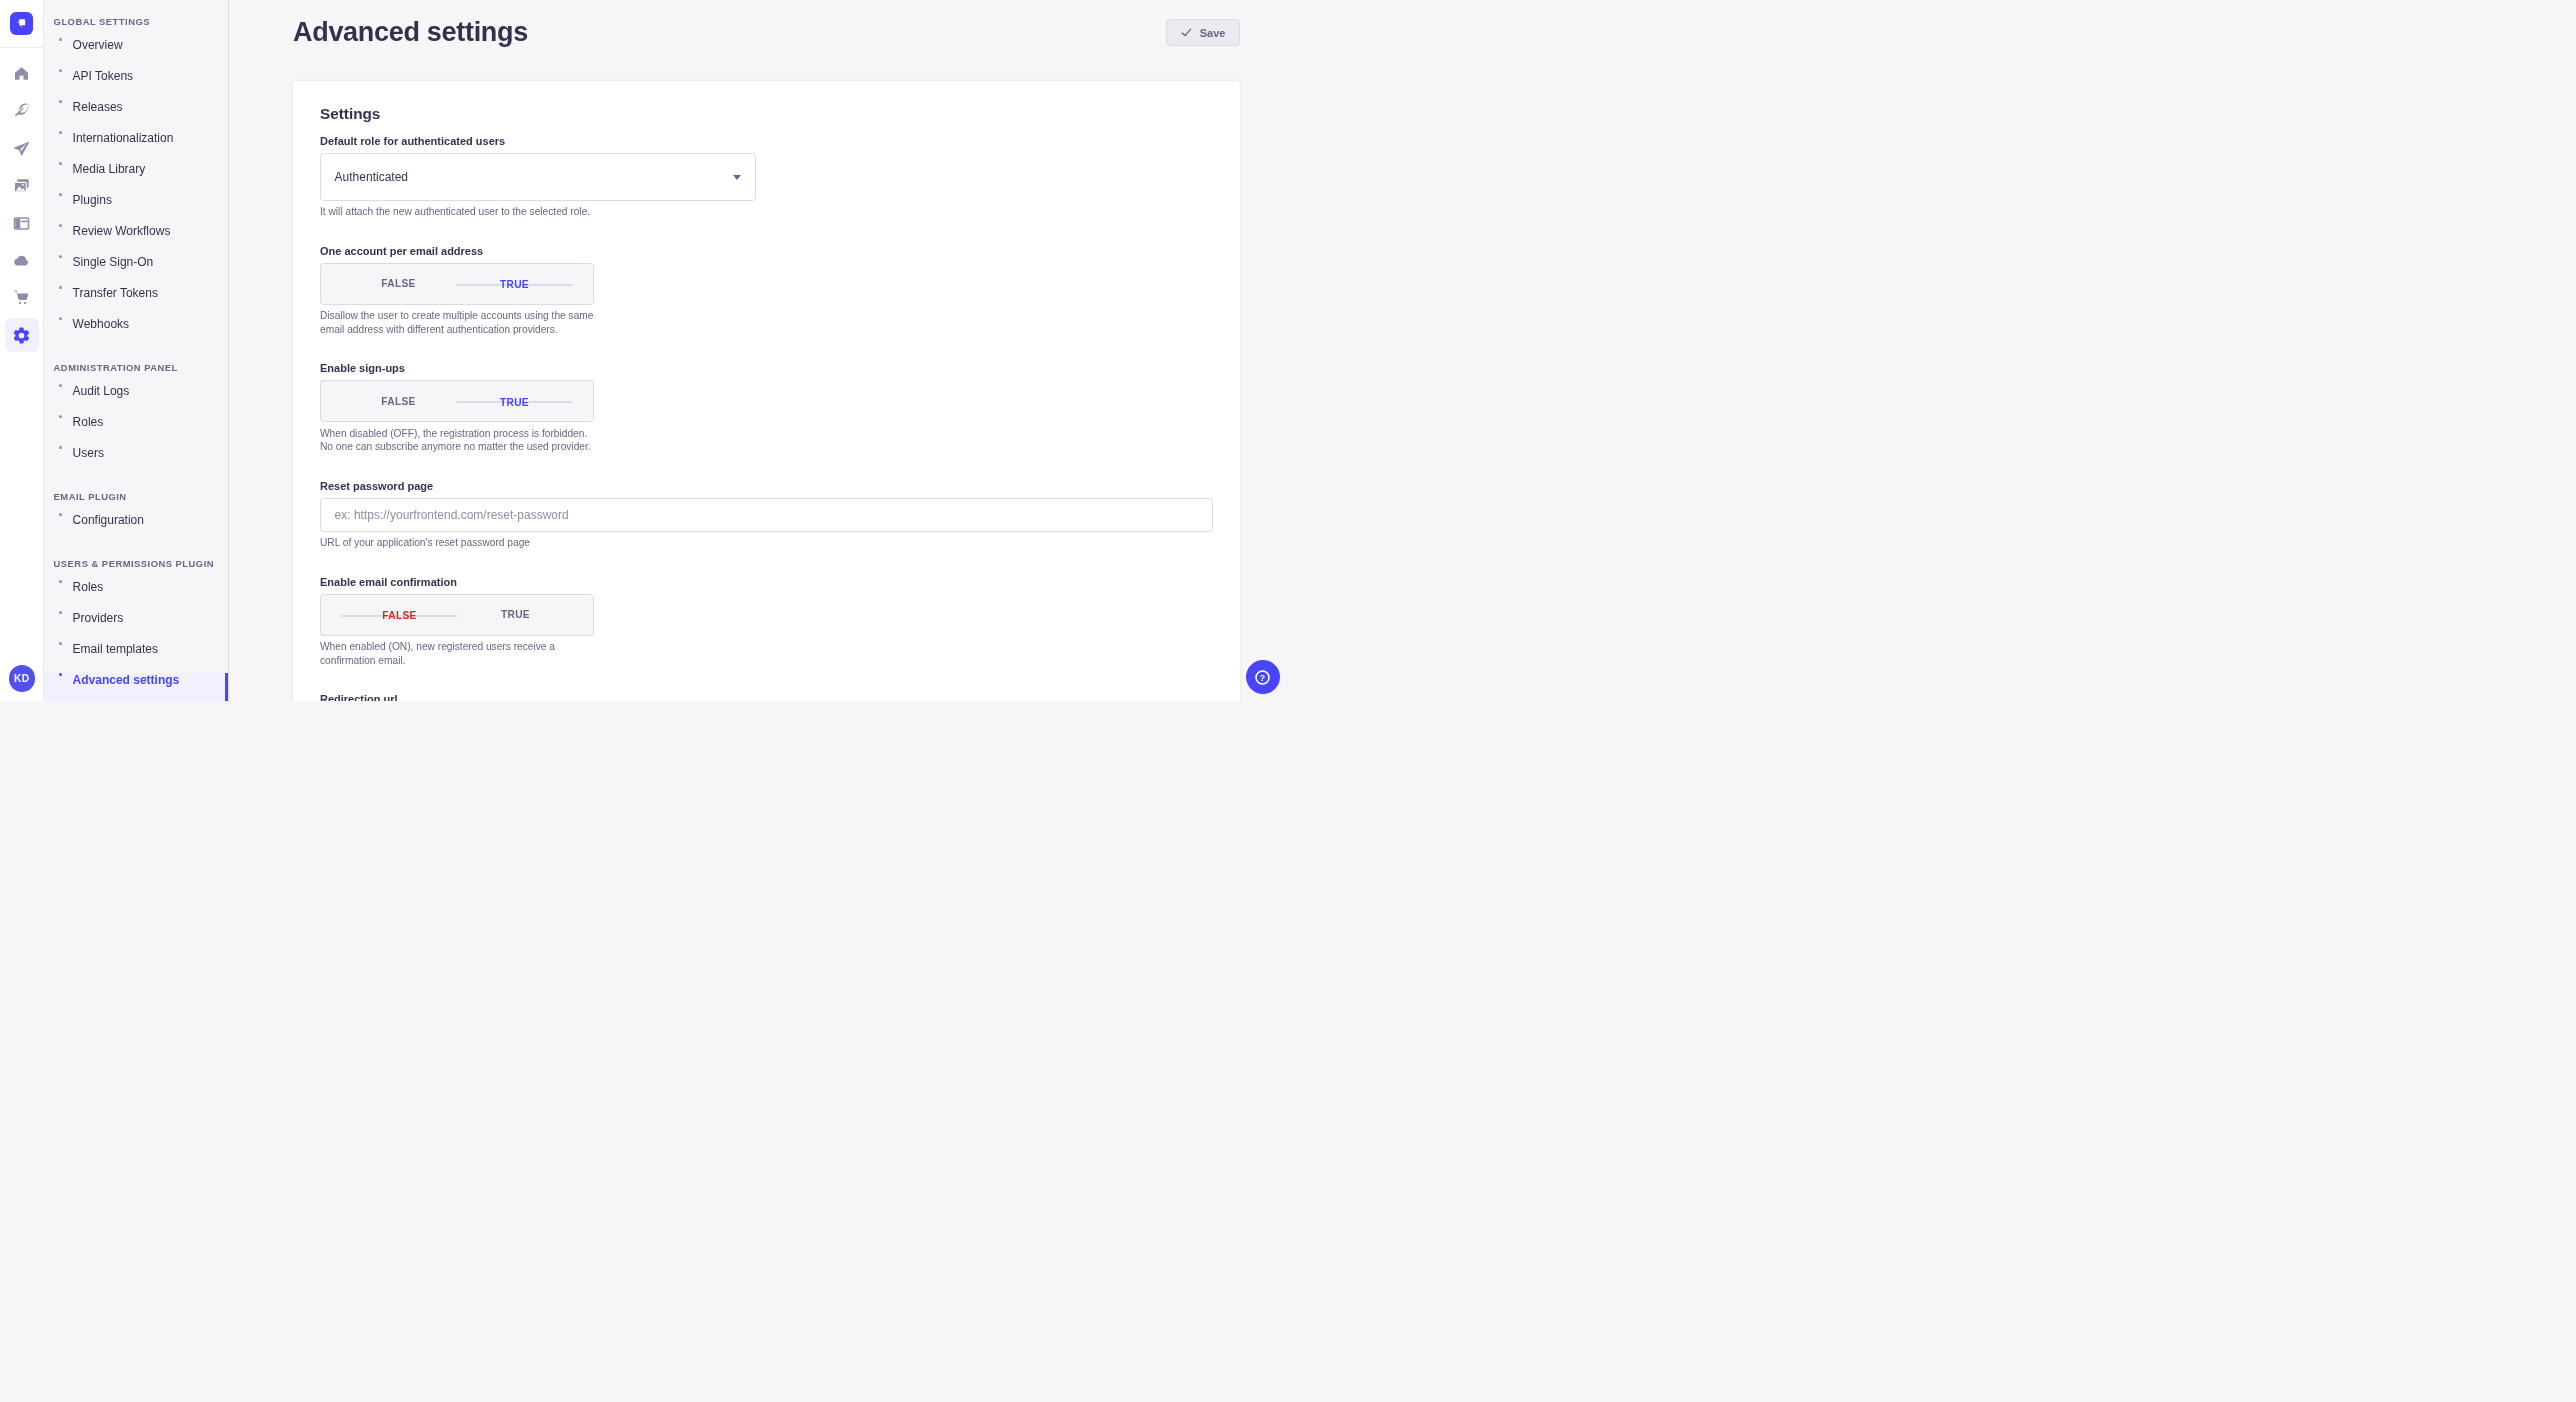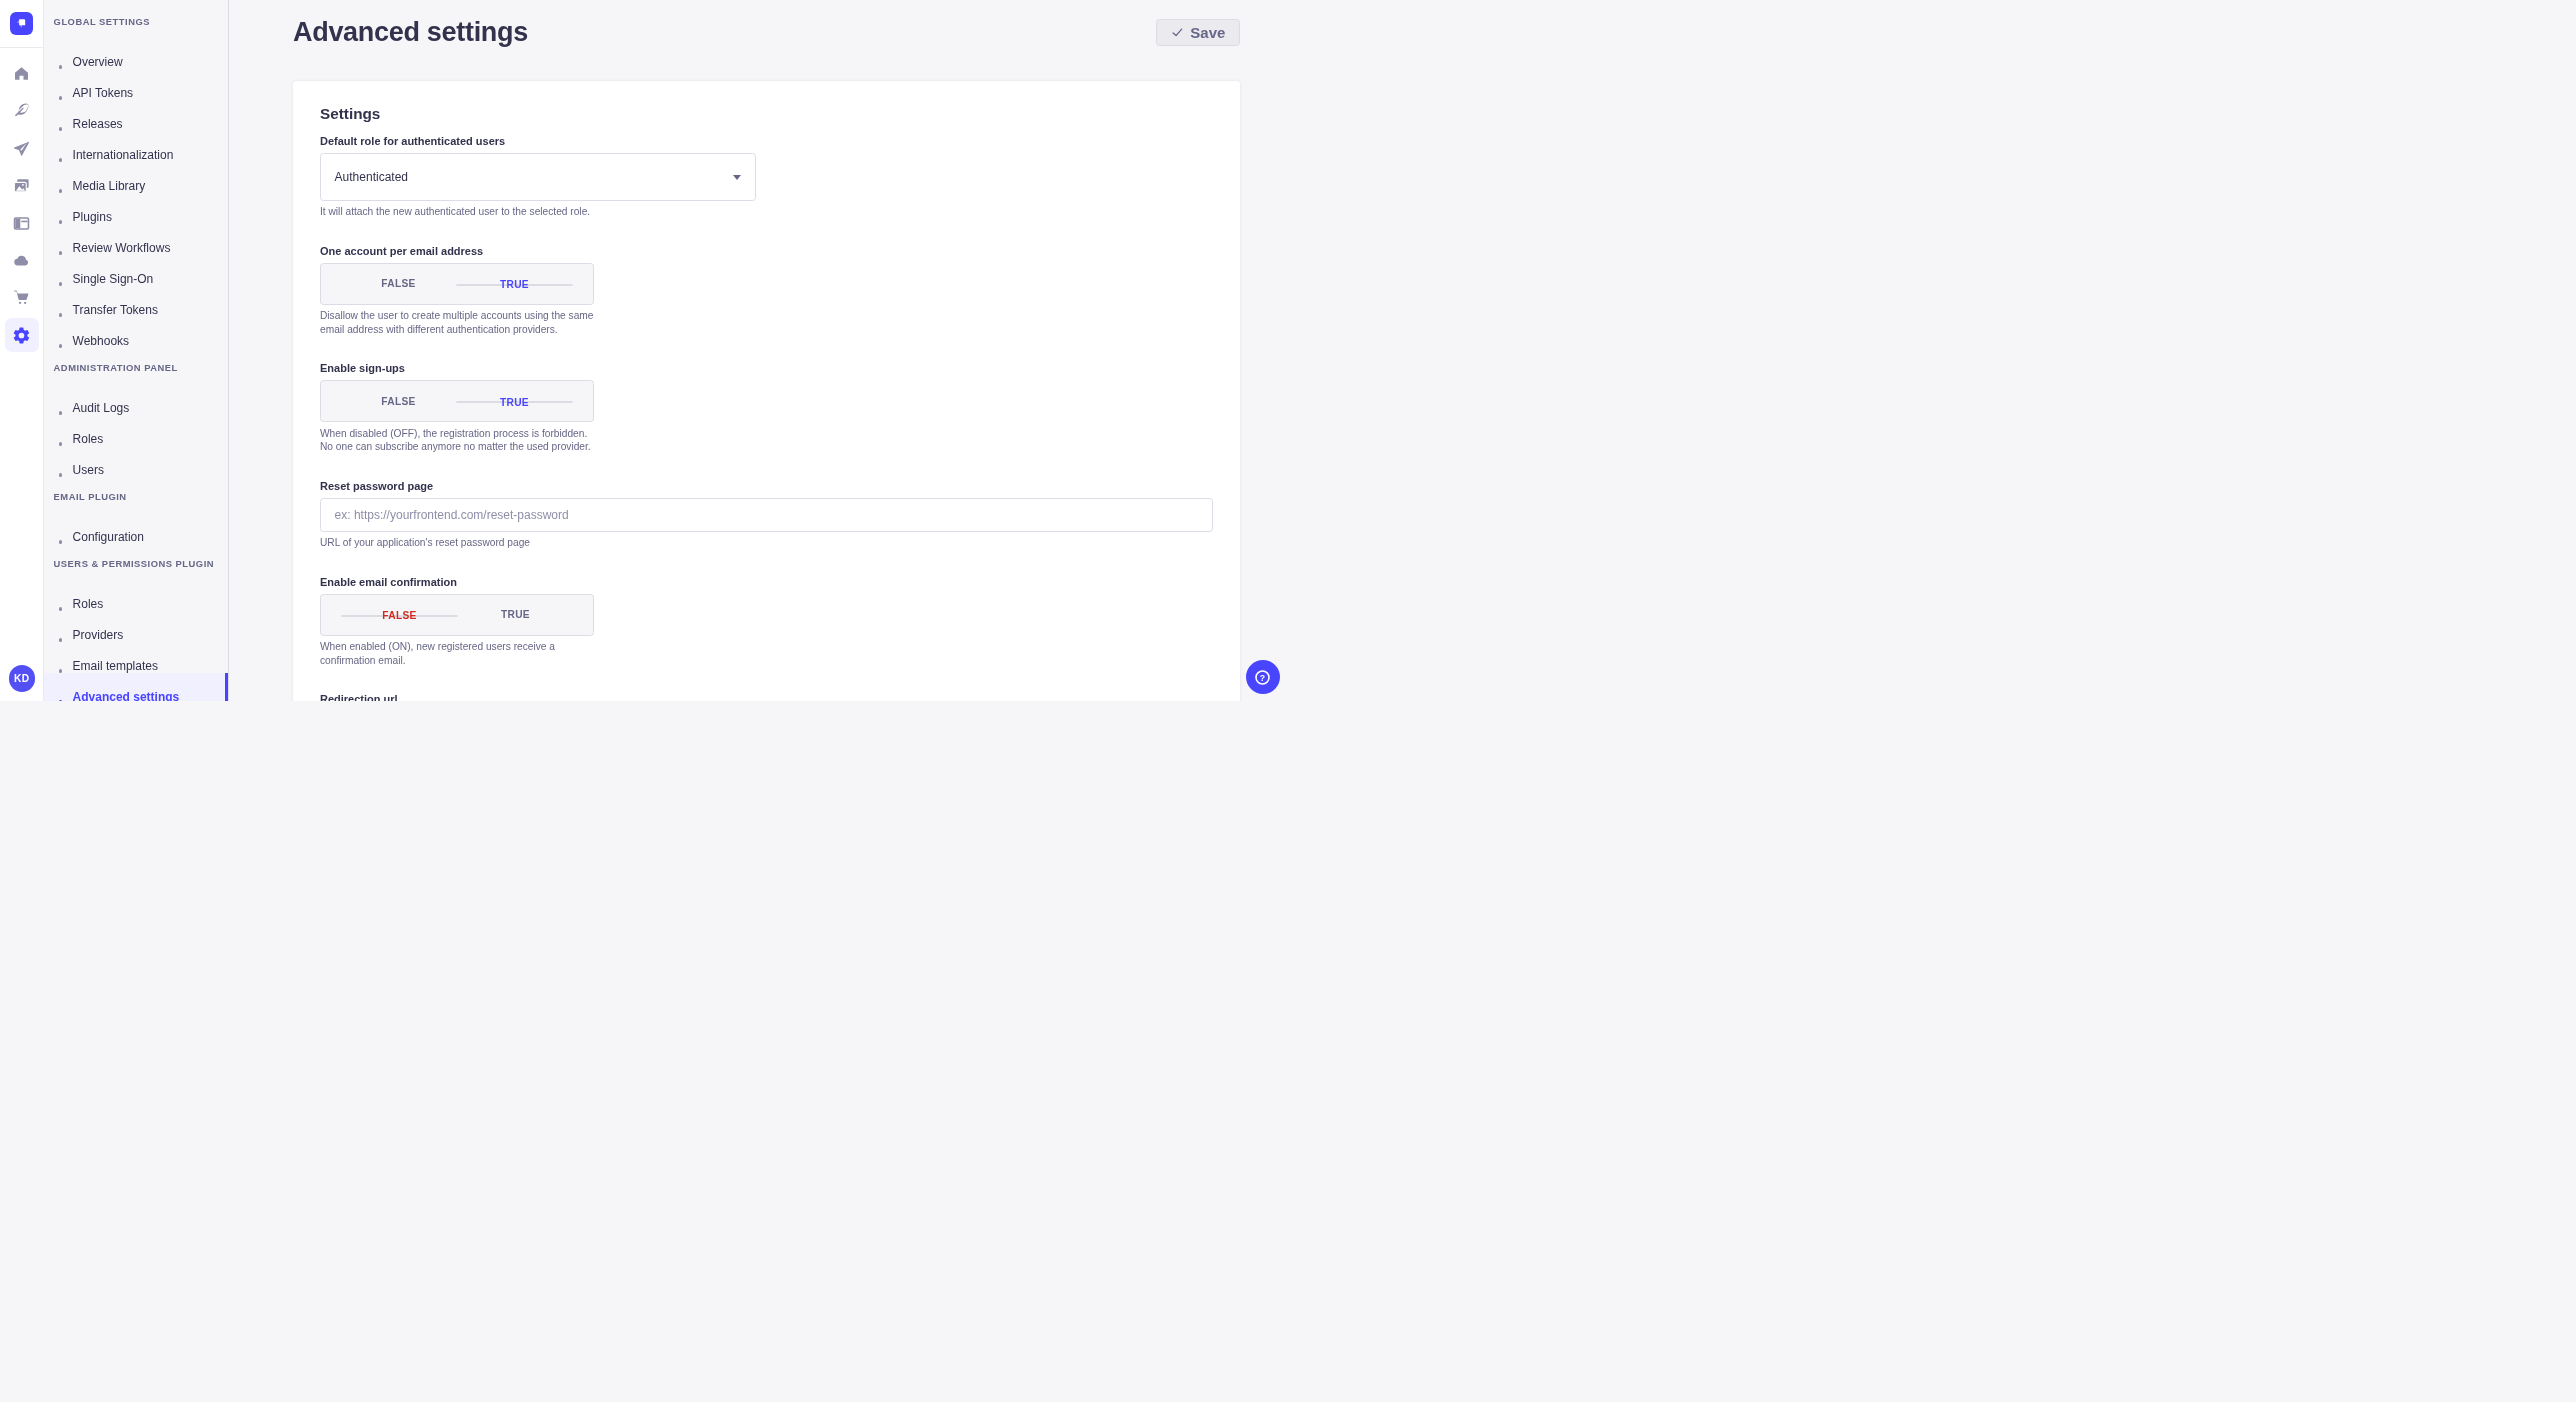--- a/index.html
+++ b/index.html
@@ -21,32 +21,32 @@
   .rail-btn.active{background:var(--accent-light)}
   .rail-avatar{position:absolute;left:8.5px;bottom:9.4px;width:26.4px;height:26.4px;border-radius:50%;background:#524ff5;color:#fff;
     display:flex;align-items:center;justify-content:center;font-size:10.2px;font-weight:bold;letter-spacing:0.3px;cursor:pointer}
 
   
   .subnav{position:absolute;left:28px;top:0;bottom:0;width:201px;background:var(--bg);border-right:0.9px solid var(--border);padding-top:12px;z-index:2;overflow:hidden}
   .nav-section{margin-top:10.2px}
   .nav-section:first-child{margin-top:0}
   .nav-section-label{height:19px;margin-bottom:6.8px;padding-left:25.6px;display:flex;align-items:center;
     font-size:9.4px;font-weight:bold;color:var(--muted);letter-spacing:0.5px;text-transform:uppercase}
-  .nav-item{height:31px;display:flex;align-items:flex-end;padding-left:31px;font-size:12px;color:var(--text);cursor:pointer;position:relative}
+  .nav-item{height:31px;display:flex;align-items:flex-start;padding-left:31px;font-size:12px;color:var(--text);cursor:pointer;position:relative}
   .nav-item .bullet{width:3.4px;height:3.4px;border-radius:50%;background:var(--icon);margin-right:10.2px;flex:0 0 auto}
   .nav-item.active{background:var(--accent-light);color:var(--accent);font-weight:bold}
   .nav-item.active .bullet{background:var(--accent)}
   .nav-item.active::after{content:"";position:absolute;right:0;top:0;bottom:0;width:2.6px;background:var(--accent)}
 
   
   .main{position:absolute;left:245px;right:0;top:0;bottom:0;padding:0 48px;overflow:hidden}
   .page-header{height:65px;display:flex;align-items:center;justify-content:space-between}
   .page-title{font-size:27px;font-weight:bold;color:var(--text);letter-spacing:-0.3px}
   .save-btn{height:27px;display:flex;align-items:center;gap:6.8px;padding:0 13.6px;background:var(--disabled-bg);
-    border:0.9px solid var(--border);border-radius:3.4px;color:var(--muted);font-size:15px;font-weight:bold;cursor:pointer}
+    border:0.9px solid var(--border);border-radius:3.4px;color:var(--muted);font-size:11px;font-weight:bold;cursor:pointer}
   .save-btn svg{display:block}
 
   .card{margin-top:16px;background:#fff;border-radius:3.4px;box-shadow:0 0.9px 3.4px rgba(33,33,52,.1);padding:24px 27px 41px}
   .card-heading{font-size:15.3px;font-weight:bold;color:var(--text)}
 
   .field{margin-top:26px}
   .field:first-of-type{margin-top:12px}
   .field-label{font-size:11px;font-weight:bold;color:var(--text);margin-bottom:6px}
   .helper{margin-top:4.3px;font-size:10.2px;line-height:13.6px;color:var(--muted)}
   .helper.narrow{max-width:283px}

